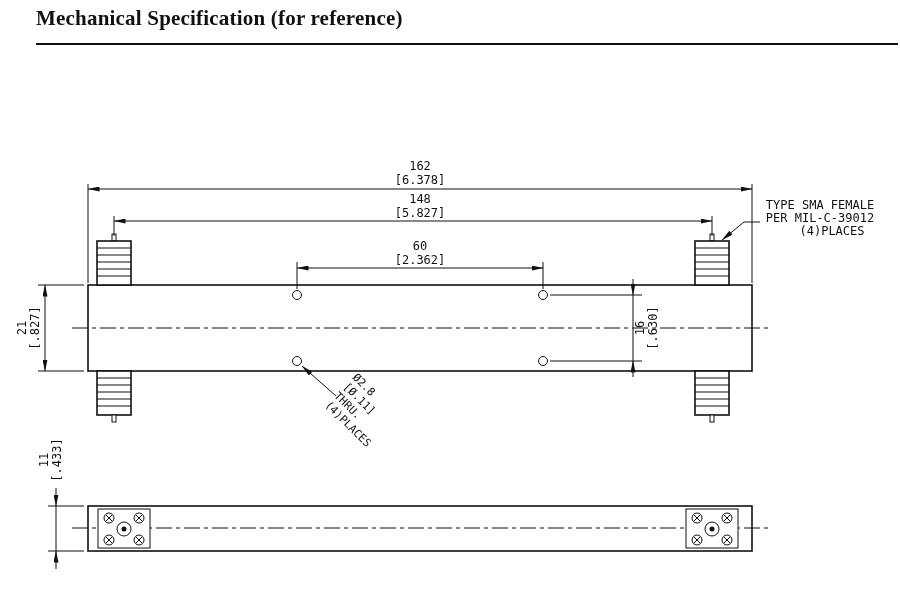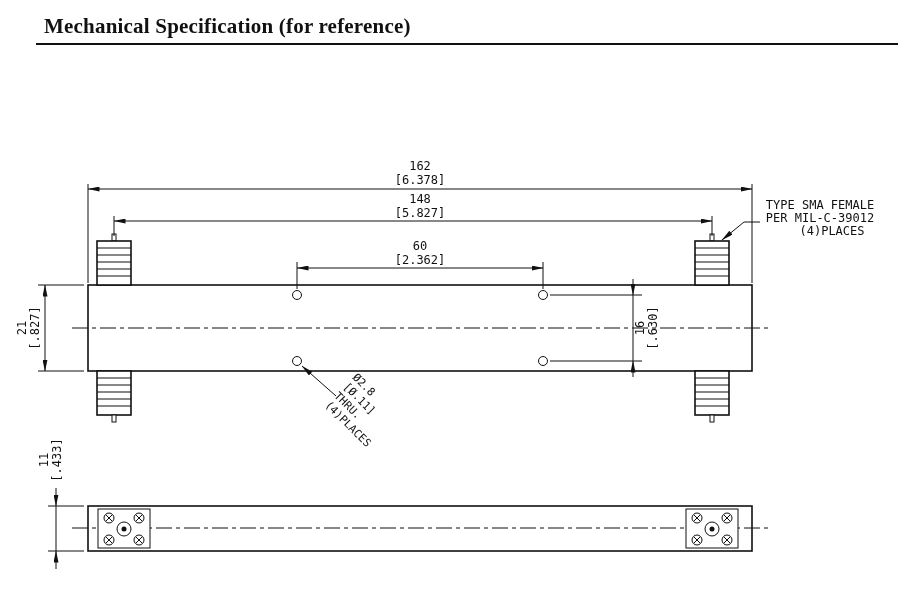--- a/index.html
+++ b/index.html
@@ -1,18 +1,18 @@
 <!DOCTYPE html>
 <html><head>
 <meta charset="utf-8">
 <style>
   html,body{margin:0;padding:0;background:#fff;}
   .page{position:relative;width:900px;height:592px;background:#fff;overflow:hidden;
         font-family:"Liberation Serif", serif;}
-  .title{position:absolute;left:36px;top:6px;margin:8px;font-size:21px;font-weight:700;
+  .title{position:absolute;left:36px;top:6px;margin:0;font-size:21px;font-weight:700;
          color:#111;font-family:"Liberation Serif", serif;letter-spacing:.2px;}
   .title-rule{position:absolute;left:36px;top:43px;width:862px;height:2px;background:#111;}
   svg.drawing{position:absolute;left:0;top:0;}
   .thin line,.thin polyline{stroke:#111;stroke-width:1;fill:none;}
   .obj{stroke:#111;stroke-width:1.6;fill:#fff;}
   .objthin{stroke:#111;stroke-width:1;fill:#fff;}
   .cl{stroke:#111;stroke-width:1;stroke-dasharray:16 4 4 4;fill:none;}
   .thread{stroke:#111;stroke-width:1;}
   .x{stroke:#111;stroke-width:1;}
   text.d{font-family:"DejaVu Sans Mono", monospace;font-size:12px;fill:#111;text-anchor:middle;}

